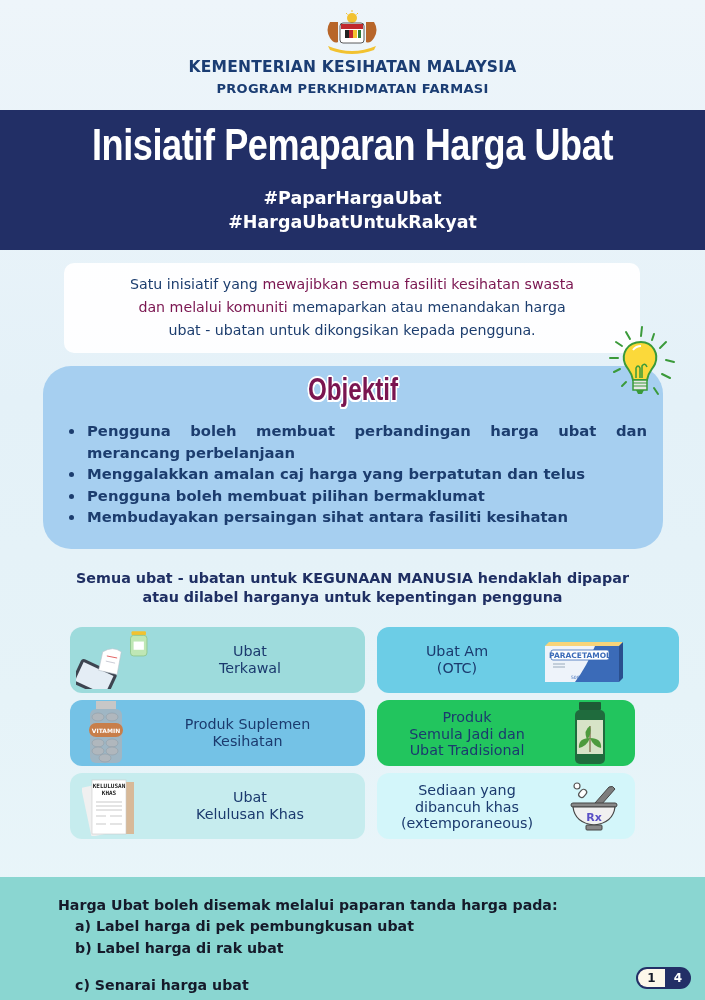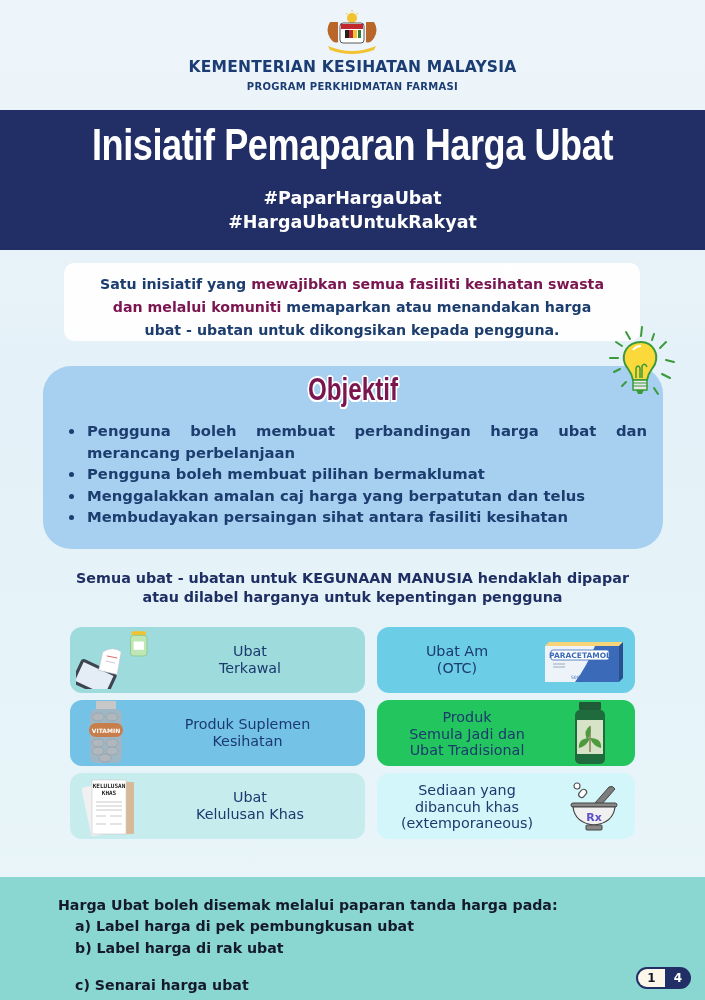--- a/index.html
+++ b/index.html
@@ -13,21 +13,21 @@
   .page { position: relative; width: 705px; height: 1000px; }
 
   
   .crest { position: absolute; left: 316px; top: 8px; width: 72px; height: 48px; }
   .ministry {
     position: absolute; top: 58px; left: 0; width: 705px; text-align: center;
     font-weight: bold; font-size: 15.5px; color: #1b3d73; letter-spacing: 0.2px;
   }
   .program {
     position: absolute; top: 81px; left: 0; width: 705px; text-align: center;
-    font-weight: bold; font-size: 10px; color: #1b3d73; letter-spacing: 0.3px;
+    font-weight: bold; font-size: 13px; color: #1b3d73; letter-spacing: 0.3px;
   }
 
   
   .banner {
     position: absolute; left: 0; top: 110px; width: 705px; height: 140px;
     background: #222f66;
     padding-left: 37px;
   }
   .banner-title {
     position: absolute; top: 10px; left: 0; width: 705px; text-align: center;
@@ -37,24 +37,24 @@
   }
   .hashtag {
     position: absolute; left: 0; width: 705px; text-align: center;
     font-weight: bold; font-size: 17.5px; color: #ffffff;
   }
   .hashtag.h1 { top: 78px; }
   .hashtag.h2 { top: 102px; }
 
   
   .intro {
-    position: absolute; left: 64px; top: 263px; width: 576px; height: 78px;
+    position: absolute; left: 64px; top: 263px; width: 576px; height: 90px;
     background: rgba(255,255,255,0.93); border-radius: 10px;
     text-align: center; padding-top: 10px;
-    font-weight: bold; font-size: 14.2px; line-height: 23px; color: #1c3d6e;
+    font-weight: normal; font-size: 14.2px; line-height: 23px; color: #1c3d6e;
   }
   .intro .hl { color: #7a1550; }
 
   
   .bulb { position: absolute; left: 592px; top: 324px; width: 88px; height: 82px; z-index: 3; }
 
   
   .objektif {
     position: absolute; left: 43px; top: 366px; width: 620px; height: 183px;
     background: #a6cff0; border-radius: 28px;
@@ -176,22 +176,22 @@
     <rect x="41" y="56" width="14" height="10" fill="#e8e8e8" stroke="#3a9a3a" stroke-width="1.5"></rect>
     <line x1="41" y1="59" x2="55" y2="59" stroke="#3a9a3a" stroke-width="1"></line>
     <line x1="41" y1="62" x2="55" y2="62" stroke="#3a9a3a" stroke-width="1"></line>
     <path d="M44 66 l8 0 l-2 4 l-4 0 z" fill="#3a9a3a"></path>
   </svg>
 
   <div class="objektif">
     <div class="obj-title">Objektif</div>
     <ul class="obj-list">
       <li class="justify">Pengguna boleh membuat perbandingan harga ubat dan merancang perbelanjaan</li>
+      <li>Menggalakkan amalan caj harga yang berpatutan dan telus</li>
       <li>Pengguna boleh membuat pilihan bermaklumat</li>
-      <li>Menggalakkan amalan caj harga yang berpatutan dan telus</li>
       <li>Membudayakan persaingan sihat antara fasiliti kesihatan</li>
     </ul>
   </div>
 
   <div class="statement">
     <div>Semua ubat - ubatan untuk KEGUNAAN MANUSIA hendaklah dipapar</div>
     <div>atau dilabel harganya untuk kepentingan pengguna</div>
   </div>
 
   <div class="cat" style="left:70px; top:627px; width:295px; background:#9ddbdc;">
@@ -206,21 +206,21 @@
       <path d="M26 24 q10 -6 18 0 l-4 22 l-18 -4 z" fill="#fff" stroke="#b8c2cc" stroke-width="0.6"></path>
       <line x1="30" y1="28" x2="40" y2="30" stroke="#d44" stroke-width="0.8"></line>
       <line x1="29" y1="33" x2="38" y2="35" stroke="#aab" stroke-width="0.6"></line>
     </svg>
     <div class="label" style="left:90px; width:180px; top:16px;">
       <div>Ubat</div>
       <div>Terkawal</div>
     </div>
   </div>
 
-  <div class="cat" style="left:377px; top:627px; width:258px; background:#6ccde6;">
+  <div class="cat" style="left:377px; top:627px; width:302px; background:#6ccde6;">
     <div class="label" style="left:10px; width:140px; top:16px;">
       <div>Ubat Am</div>
       <div>(OTC)</div>
     </div>
     <svg class="cat-icon" viewBox="0 0 82 44" style="left:166px; top:13px; width:82px; height:44px;">
       <path d="M2 6 l74 0 l4 -4 l-74 0 z" fill="#f7d47a"></path>
       <rect x="2" y="6" width="74" height="36" fill="#3b6bb8"></rect>
       <path d="M76 6 l4 -4 l0 36 l-4 4 z" fill="#2a4f8e"></path>
       <path d="M2 6 l50 0 q-8 20 -20 36 l-30 0 z" fill="#eef3fa"></path>
       <rect x="8" y="10" width="58" height="10" rx="2" fill="#fff" stroke="#3b6bb8" stroke-width="0.8"></rect>

